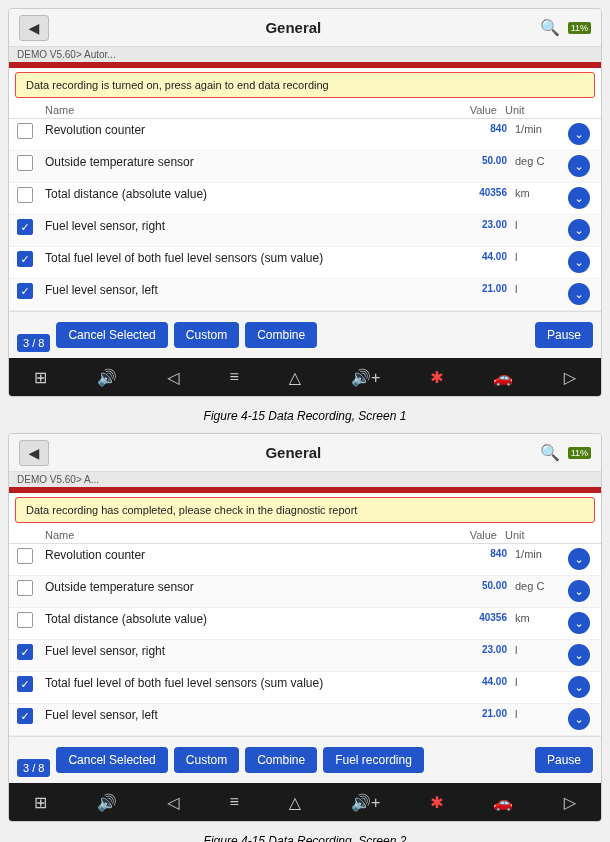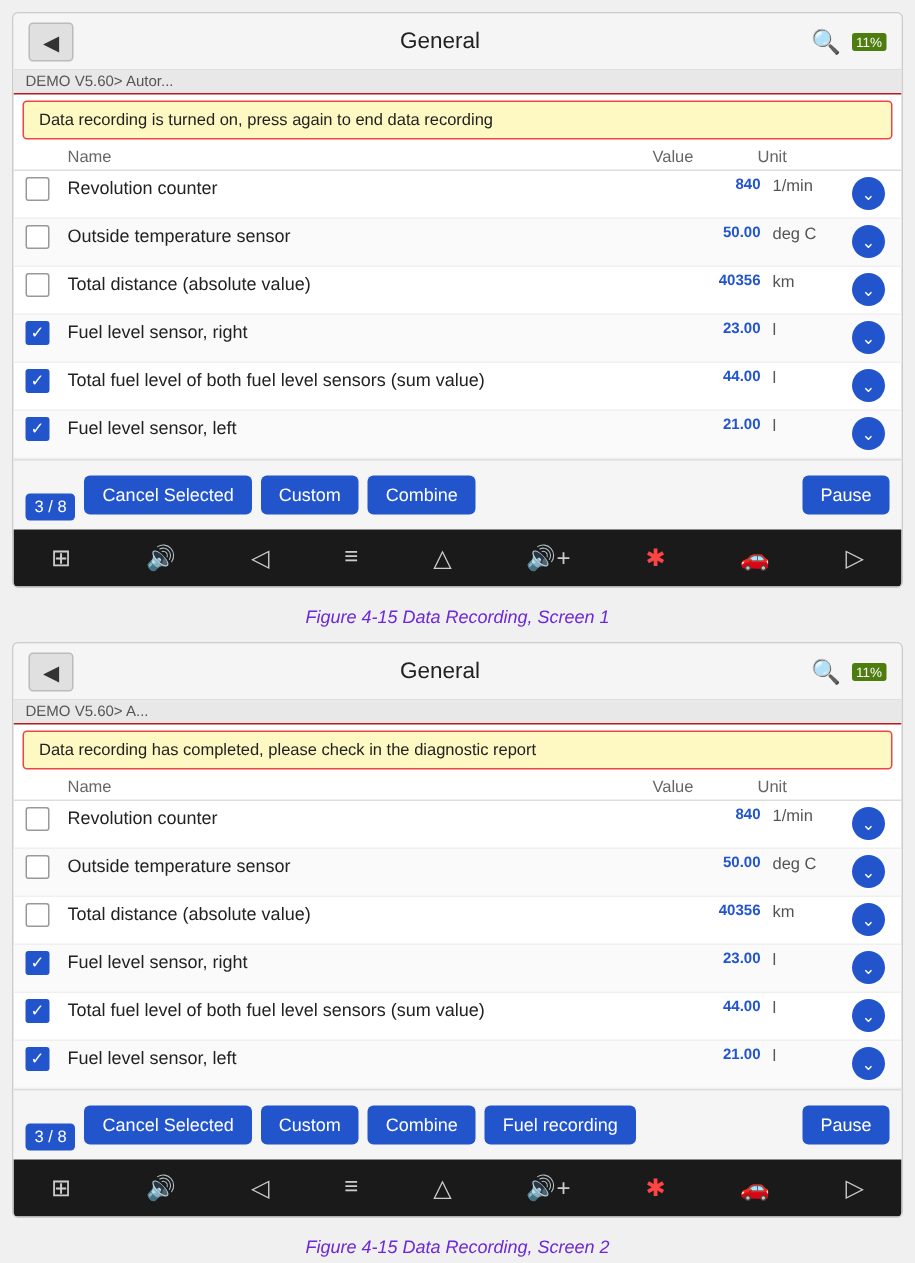--- a/index.html
+++ b/index.html
@@ -45,21 +45,21 @@
       justify-content: center;
       cursor: pointer;
       font-size: 14px;
       color: #333;
     }
 
     .header-title {
       flex: 1;
       text-align: center;
       font-size: 15px;
-      font-weight: normal;
+      font-weight: bold;
       color: #222;
     }
 
     .search-icon-btn {
       width: 26px;
       height: 26px;
       display: flex;
       align-items: center;
       justify-content: center;
       color: #555;
@@ -75,21 +75,21 @@
       border-radius: 2px;
       margin-left: 4px;
     }
 
     
     .demo-bar {
       background: #e8e8e8;
       font-size: 10px;
       color: #555;
       padding: 2px 8px;
-      border-bottom: 1px solid #b91c1c;
+      border-bottom: 6px solid #b91c1c;
       white-space: nowrap;
       overflow: hidden;
       text-overflow: ellipsis;
     }
 
     
     .notification-bar {
       background: #fef9c3;
       border: 1px solid #ef4444;
       margin: 4px 6px;
@@ -103,21 +103,21 @@
     .table-header {
       display: flex;
       padding: 2px 8px;
       border-bottom: 1px solid #ddd;
       font-size: 11px;
       color: #666;
     }
 
     .col-check { width: 28px; }
     .col-name { flex: 1; }
-    .col-value { width: 70px; padding-right: 8px; }
+    .col-value { width: 70px; text-align: right; padding-right: 8px; }
     .col-unit { width: 60px; text-align: left; }
     .col-action { width: 28px; }
 
     .table-row {
       display: flex;
       align-items: flex-start;
       padding: 4px 8px;
       border-bottom: 1px solid #f0f0f0;
       min-height: 32px;
     }
@@ -250,21 +250,21 @@
       color: #ccc;
       font-size: 16px;
       cursor: pointer;
     }
 
     
     .figure-caption {
       text-align: center;
       font-style: italic;
       font-size: 12px;
-      color: #6d28d9;
+      color: #000000;
       margin: 6px 0 10px 0;
     }
 
     .col-check-header { width: 28px; }
   </style>
 </head>
 <body>
 
 <div class="screen-container">
 

